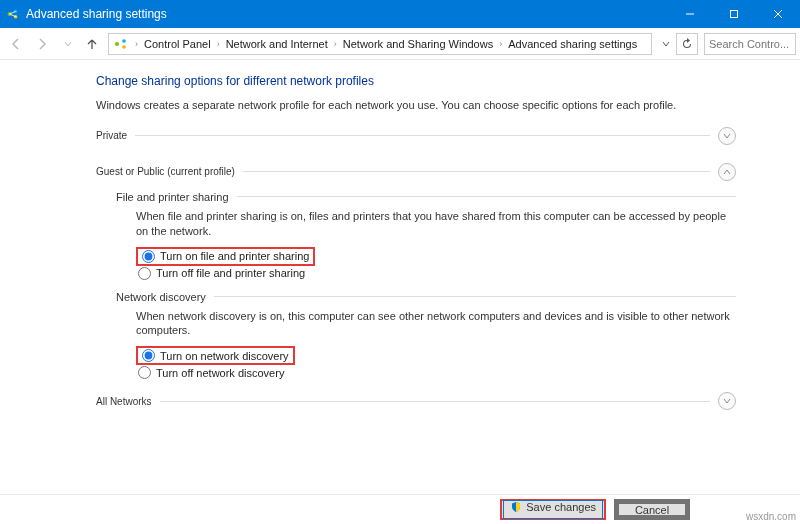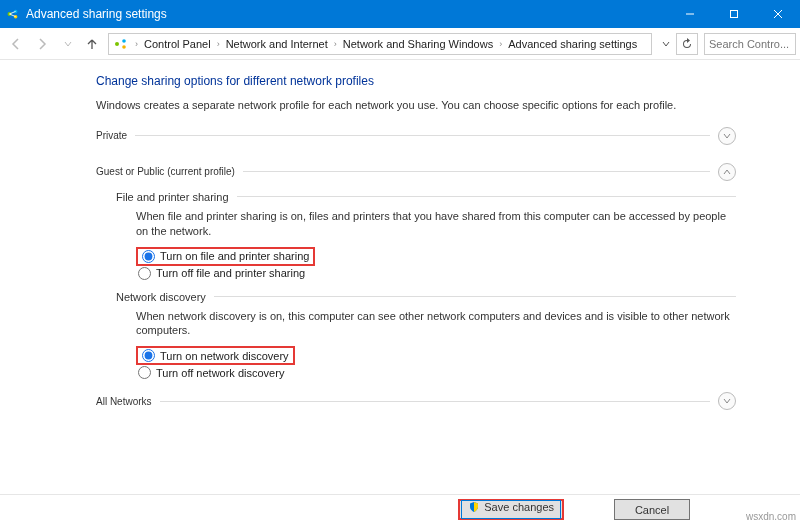--- a/index.html
+++ b/index.html
@@ -41,21 +41,21 @@
 .radios { margin-left: 20px; }
 .radio-row { display:flex; align-items:center; font-size:11px; color:#222; padding: 1px 2px; }
 .radio-row input { margin-right: 5px; accent-color: #1a73e8; }
 .highlight { border: 2px solid #e53935; display:inline-flex; padding: 0 2px; }
 
 
 .footer { position:absolute; bottom:0; left:0; right:0; height:30px; border-top:1px solid #e6e6e6; display:flex; align-items:center; justify-content:flex-end; padding-right: 110px; gap: 8px; }
 .btn { height: 21px; min-width: 76px; border: 1px solid #adadad; background: #e1e1e1; font-size:11px; display:flex;align-items:center;justify-content:center; color:#333;cursor:pointer; padding: 0 8px; }
 .btn.primary-wrap { border: 2px solid #e53935; padding: 1px; }
 .btn.primary-wrap .inner { border:1px solid #0078d7; background:#e1e1e1; height:19px; display:flex;gap:4px;padding:0 6px; }
-.btn.cancel { border: 1px solid #737373; margin-left: 42px; }
+.btn.cancel { border: 5px solid #737373; }
 .shield { width:12px;height:12px; }
 
 .wm { position:absolute; right:4px; bottom:2px; font-size:10px; color:#999; }
 </style>
 </head>
 <body>
 
 <div class="titlebar">
   <span class="ticon">
     <svg viewBox="0 0 16 16">

